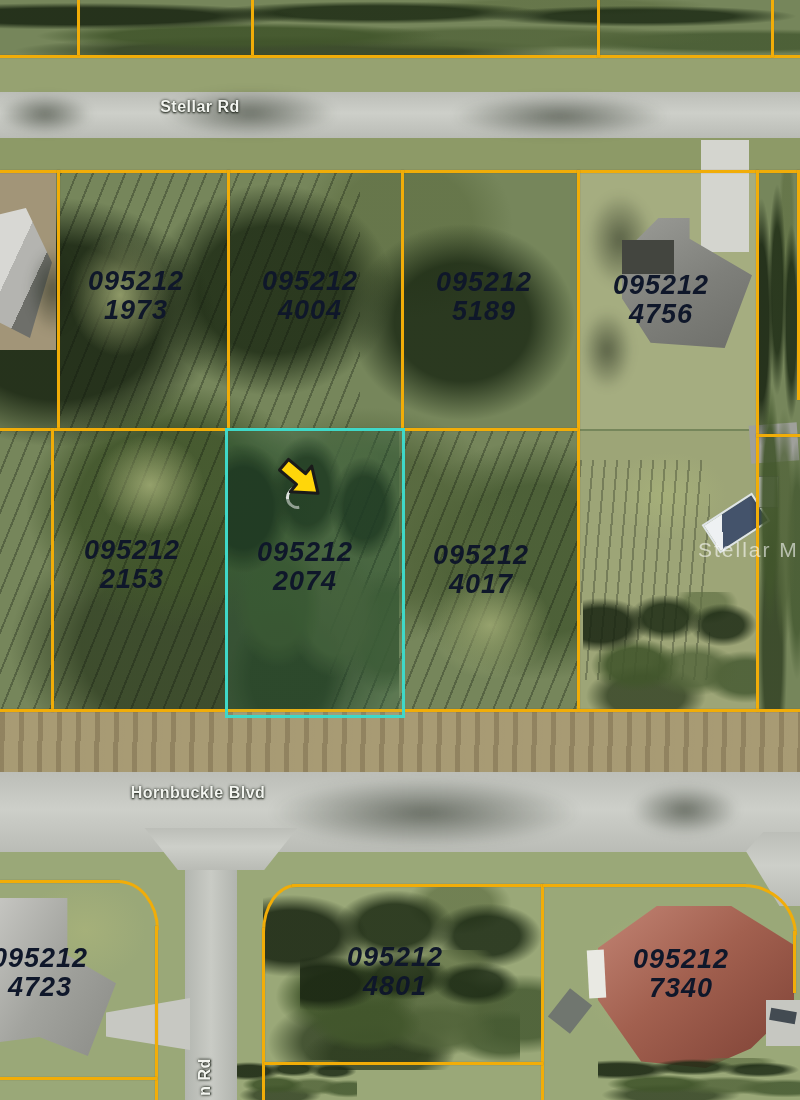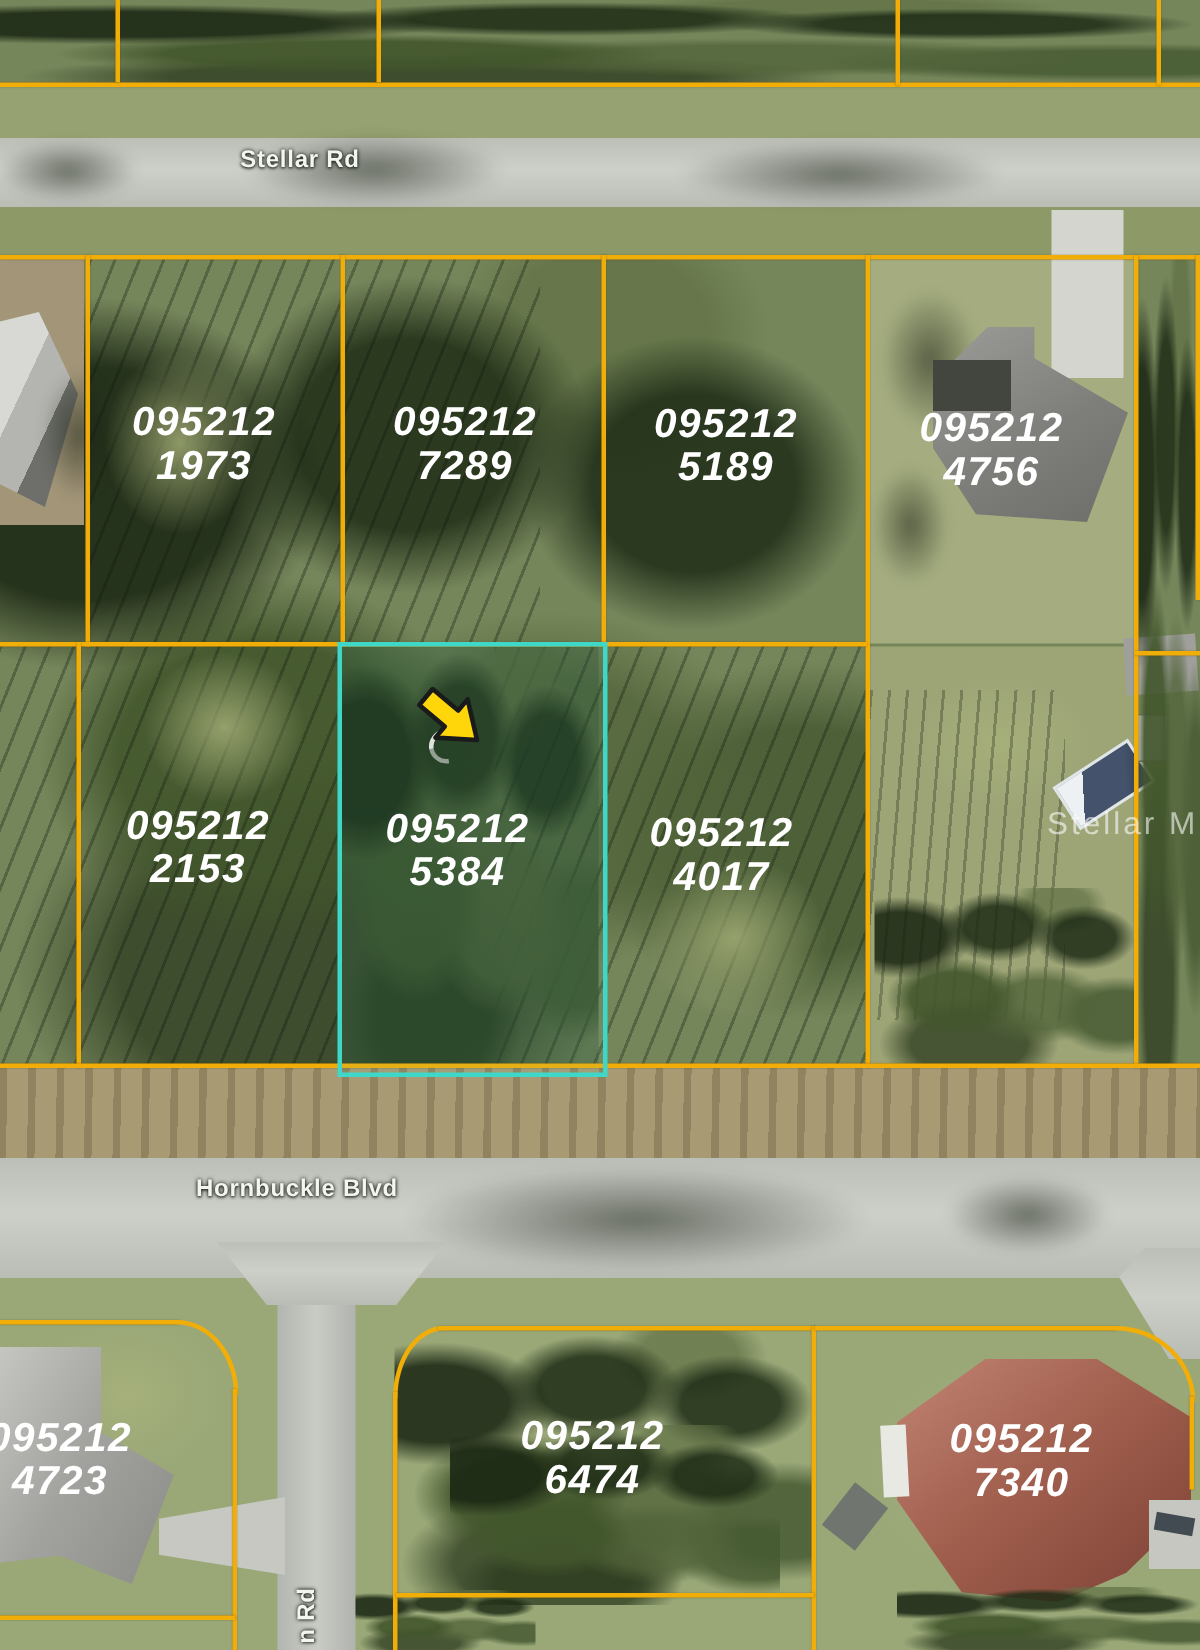--- a/index.html
+++ b/index.html
@@ -26,21 +26,21 @@
         rgba(122,107,76,.5) 0 5px, rgba(167,154,116,.35) 5px 11px, transparent 11px 19px);}
   .grassband{background:#96a271;}
   
   .yl{background:#f1ad08;box-shadow:0 0 1px rgba(90,60,0,.6);}
   .arc{border:0 solid #f1ad08;background:transparent;}
   #subject-highlight{border:3px solid #3fd8c8;background:rgba(64,216,200,.07);}
   
   .dim{position:absolute;transform:translate(-50%,-50%);font-weight:700;font-size:19px;
        color:#0b0b0b;white-space:nowrap;letter-spacing:.5px;}
   .dim.rot{transform:translate(-50%,-50%) rotate(-90deg);}
-  .parcel{position:absolute;transform:translate(-50%,-50%);text-align:center;color:#ffffff;
+  .parcel{position:absolute;transform:translate(-50%,-50%);text-align:center;color:#0f172a;
        font-style:italic;font-weight:700;font-size:27px;line-height:29px;white-space:nowrap;letter-spacing:1px;}
   .lot{position:absolute;transform:translate(-50%,-50%);color:#0d0d0d;font-style:italic;
        font-weight:700;font-size:30px;white-space:nowrap;}
   .partial{position:absolute;transform:translate(-50%,-50%);color:#0d0d0d;font-style:italic;
        font-weight:700;font-size:27px;white-space:nowrap;}
   .roadname{position:absolute;transform:translate(-50%,-50%);font-weight:700;font-size:16px;
        color:#f3f5f0;text-shadow:0 1px 2px #1e241a,0 0 3px #1e241a;letter-spacing:.5px;white-space:nowrap;}
   .roadname.rot{transform:translate(-50%,-50%) rotate(-90deg);}
   #watermark{position:absolute;left:698px;top:538px;font-size:21px;letter-spacing:2px;
        color:rgba(255,255,255,.58);white-space:nowrap;font-weight:400;}
@@ -208,49 +208,49 @@
       <div class="dim" style="left: 22px; top: 1067px;"></div>
       <div class="dim" style="left: 400px; top: 1054px;"></div>
       <div class="dim rot" style="left: 552px; top: 1061px;"></div>
       <div class="dim rot" style="left: 759px; top: 1066px;"></div>
       <div class="parcel" style="left: 136px; top: 296px;">
         <div>095212</div>
         <div>1973</div>
       </div>
       <div class="parcel" style="left: 310px; top: 296px;">
         <div>095212</div>
-        <div>7289</div>
+        <div>4004</div>
       </div>
       <div class="parcel" style="left: 484px; top: 297px;">
         <div>095212</div>
         <div>5189</div>
       </div>
       <div class="parcel" style="left: 661px; top: 300px;">
         <div>095212</div>
         <div>4756</div>
       </div>
       <div class="parcel" style="left: 132px; top: 565px;">
         <div>095212</div>
         <div>2153</div>
       </div>
       <div class="parcel" style="left: 305px; top: 567px;">
         <div>095212</div>
-        <div>5384</div>
+        <div>2074</div>
       </div>
       <div class="parcel" style="left: 481px; top: 570px;">
         <div>095212</div>
         <div>4017</div>
       </div>
       <div class="parcel" style="left: 40px; top: 973px;">
         <div>095212</div>
         <div>4723</div>
       </div>
       <div class="parcel" style="left: 395px; top: 972px;">
         <div>095212</div>
-        <div>6474</div>
+        <div>4801</div>
       </div>
       <div class="parcel" style="left: 681px; top: 974px;">
         <div>095212</div>
         <div>7340</div>
       </div>
       <div class="lot" style="left: 140px; top: 372px;"></div>
       <div class="lot" style="left: 312px; top: 372px;"></div>
       <div class="lot" style="left: 486px; top: 377px;"></div>
       <div class="lot" style="left: 663px; top: 378px;"></div>
       <div class="lot" style="left: 132px; top: 485px;"></div>

